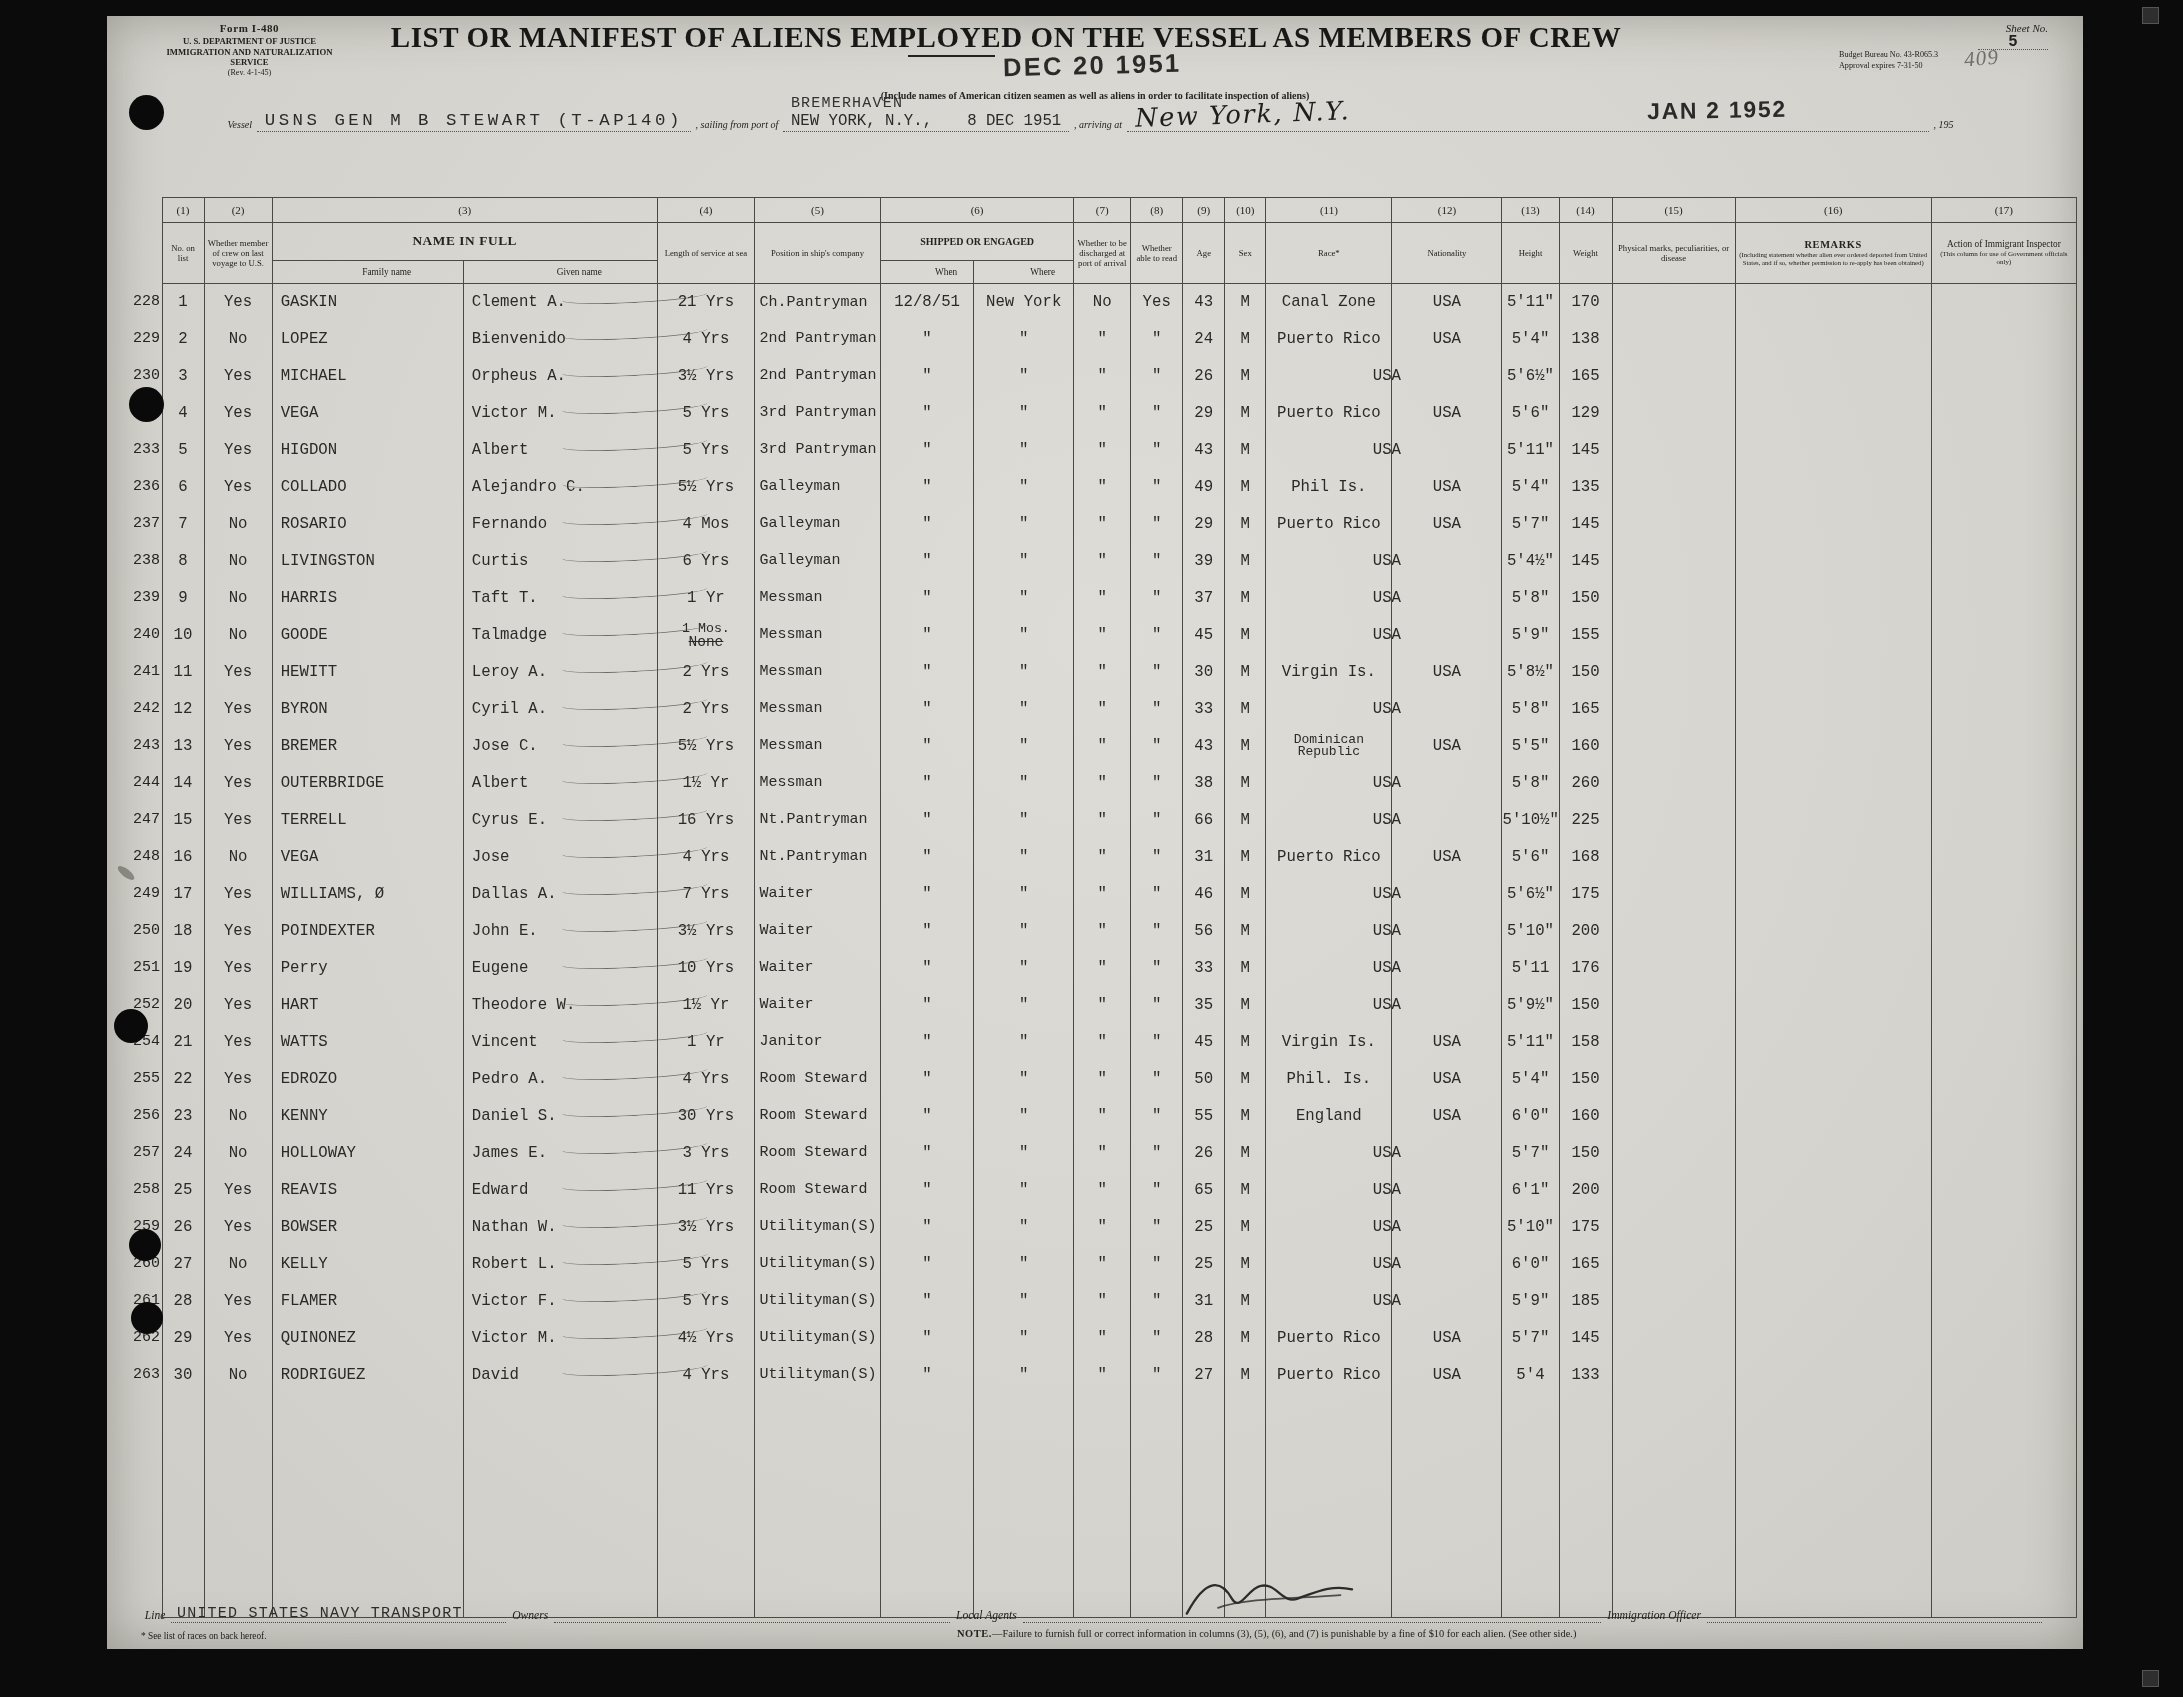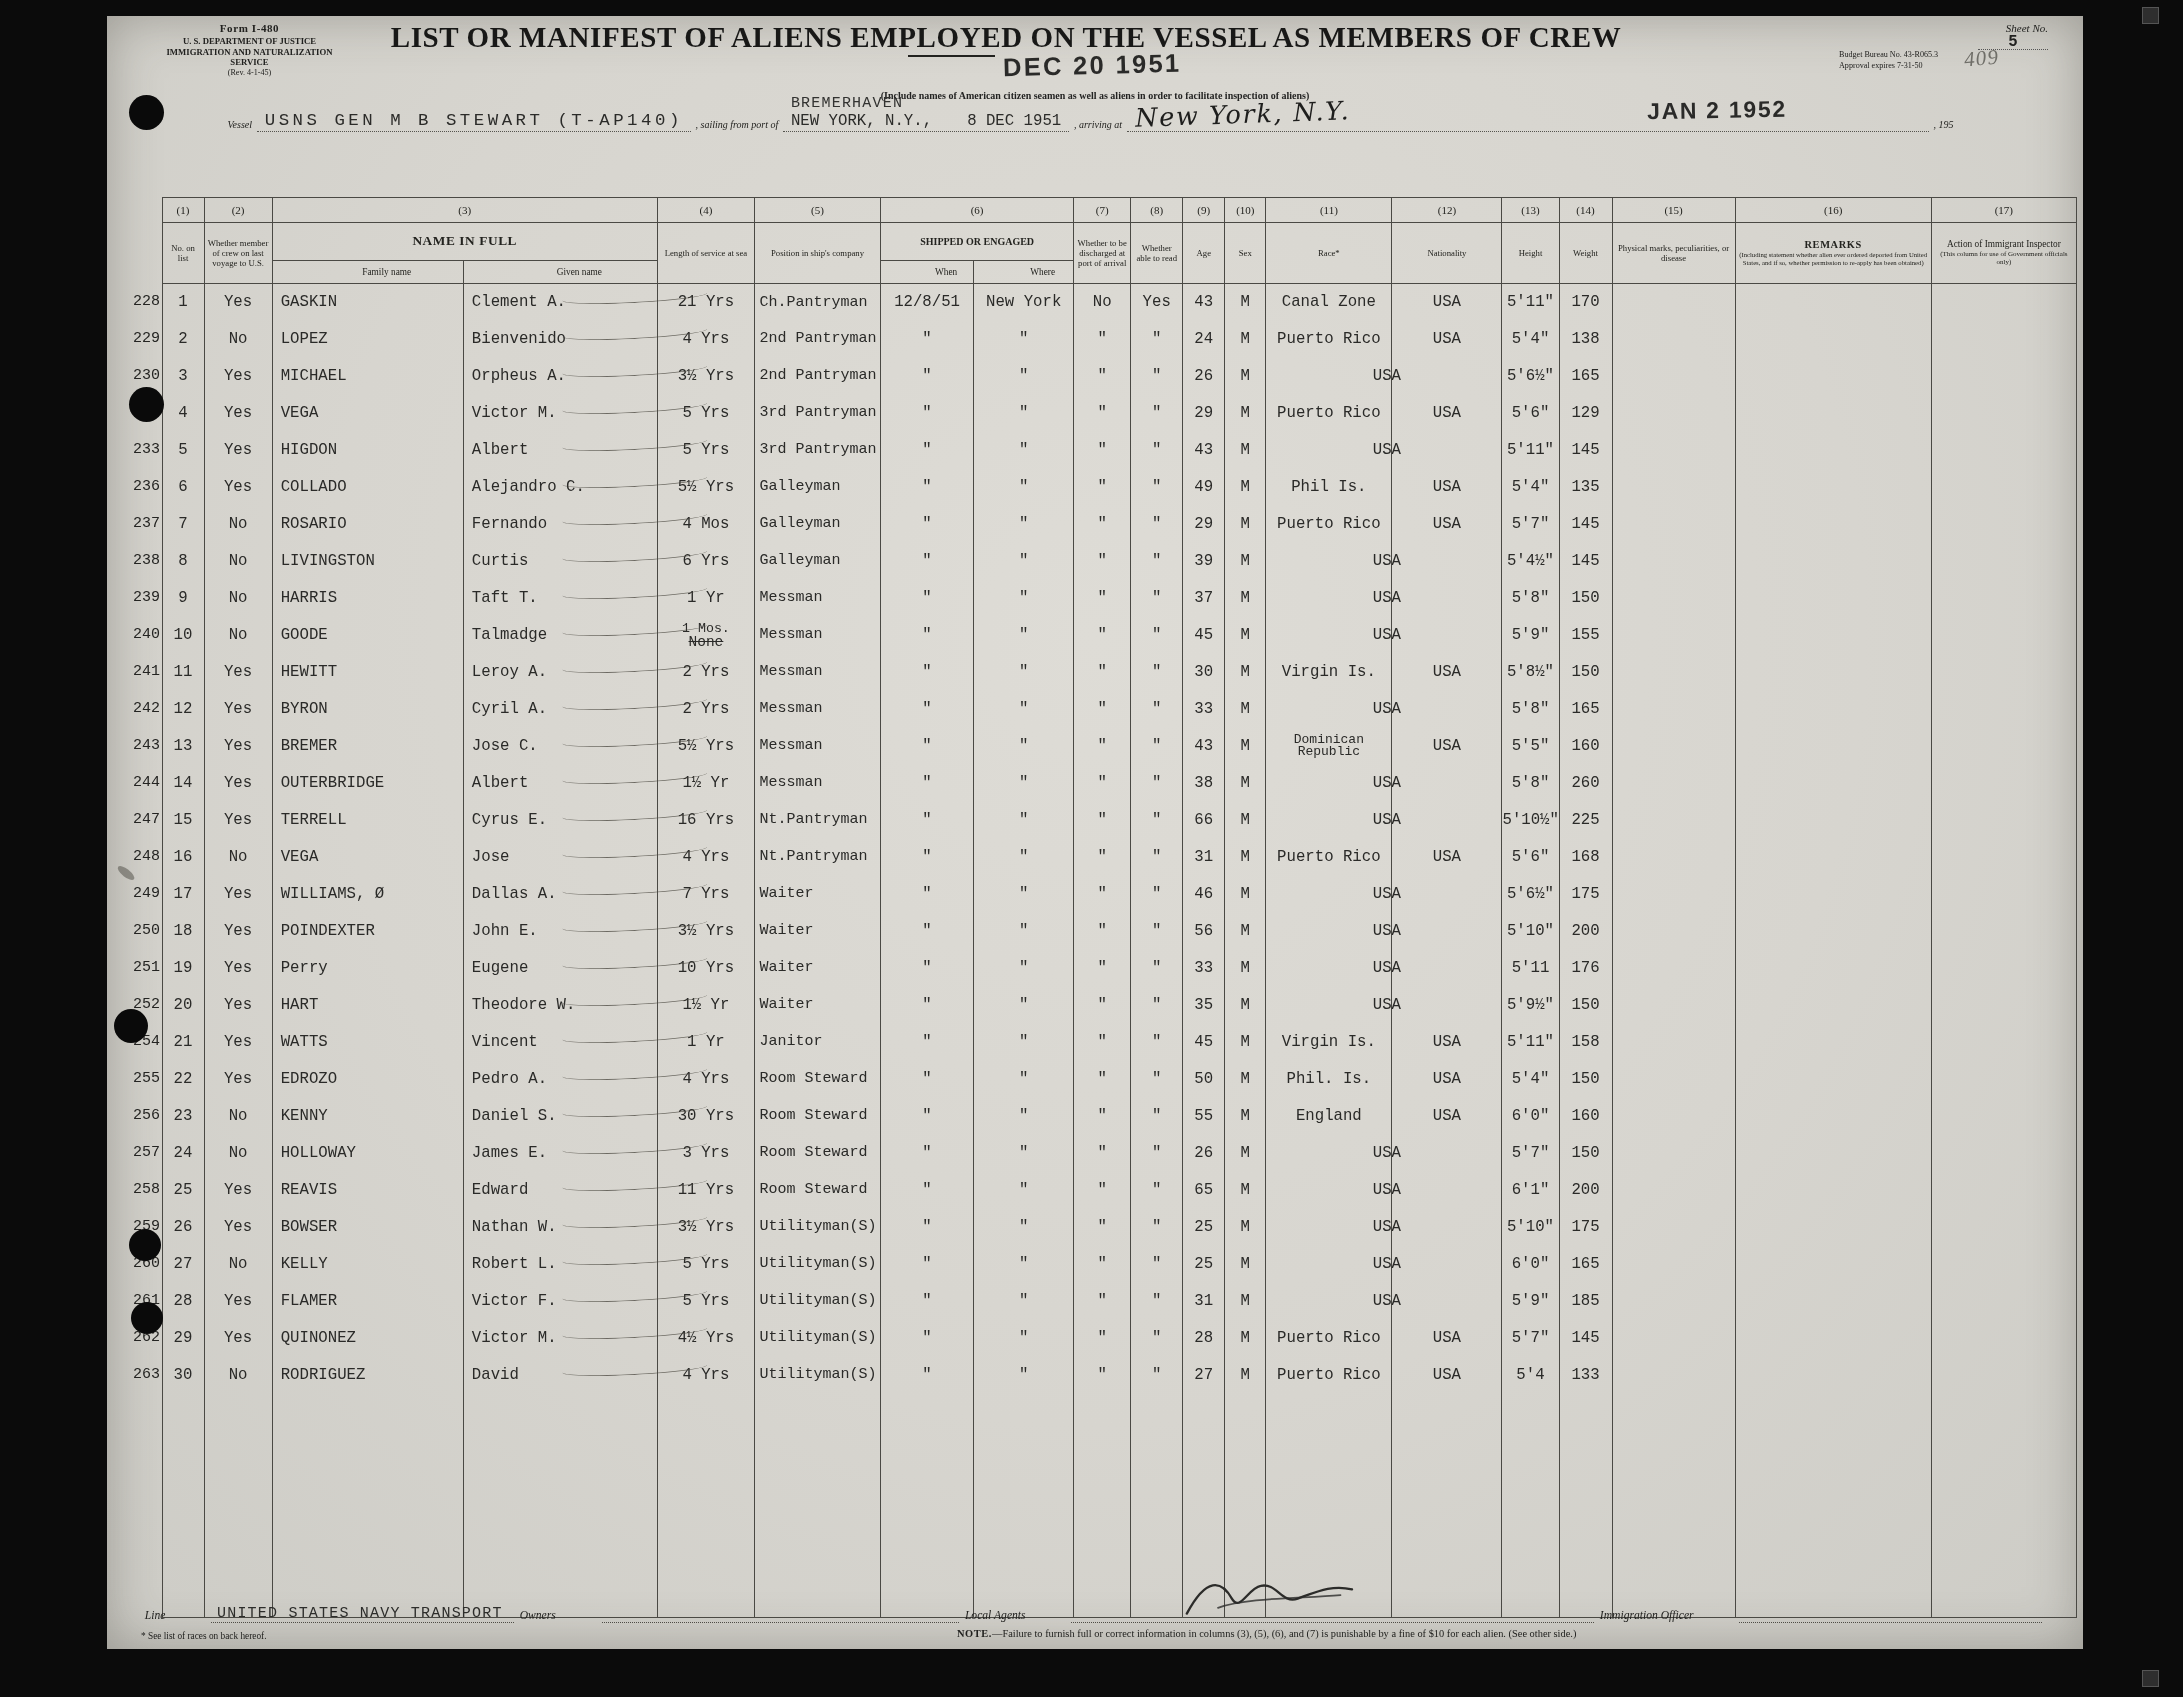--- a/index.html
+++ b/index.html
@@ -94,21 +94,21 @@
   .svc-struck{display:block;font-size:14.5px;line-height:1;text-decoration:line-through;}
   tr.filler-row td{height:224px;border-bottom:1.7px solid #4a4944;}
   tr.filler-row td.c-m{border:none;}
 
   
   .footer-line{
     position:absolute;left:32px;right:41px;top:1585px;height:22px;
     display:flex;align-items:flex-end;white-space:nowrap;
   }
   .f-lbl{font-size:11.6px;font-style:italic;padding:0 5.8px 1.2px 5.8px;}
-  .f-fill{border-bottom:1.5px dotted #4e4d47;height:17.4px;display:flex;align-items:flex-end;margin-left:40px;}
+  .f-fill{border-bottom:1.5px dotted #4e4d47;height:17.4px;display:flex;align-items:flex-end;}
   .f-typed{font-size:15px;letter-spacing:1.2px;color:#2d2d2b;padding:0 5.8px;}
   .note-line .races-note{position:absolute;left:34px;top:1615px;font-size:9.3px;}
   .note-line .main-note{position:absolute;left:850px;top:1612px;font-size:10.4px;white-space:nowrap;}
   .note-line b{letter-spacing:0.6px;}
   .signature{position:absolute;left:1076px;top:1556px;}
 
   
   .punch{position:absolute;background:#0a0a0a;border-radius:50%;}
   .ph1{left:129px;top:95px;width:35px;height:35px;}
   .ph2{left:129px;top:387px;width:35px;height:35px;}

